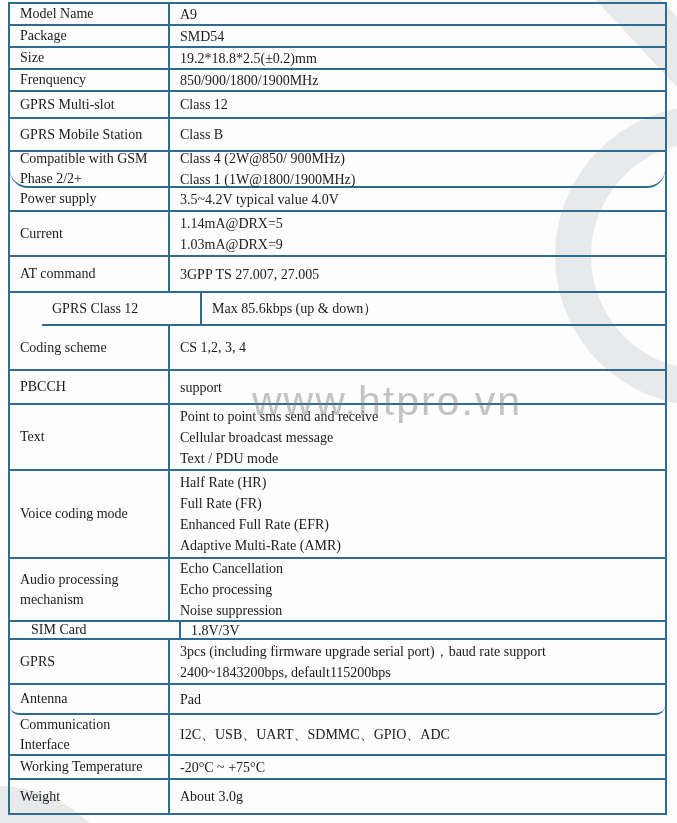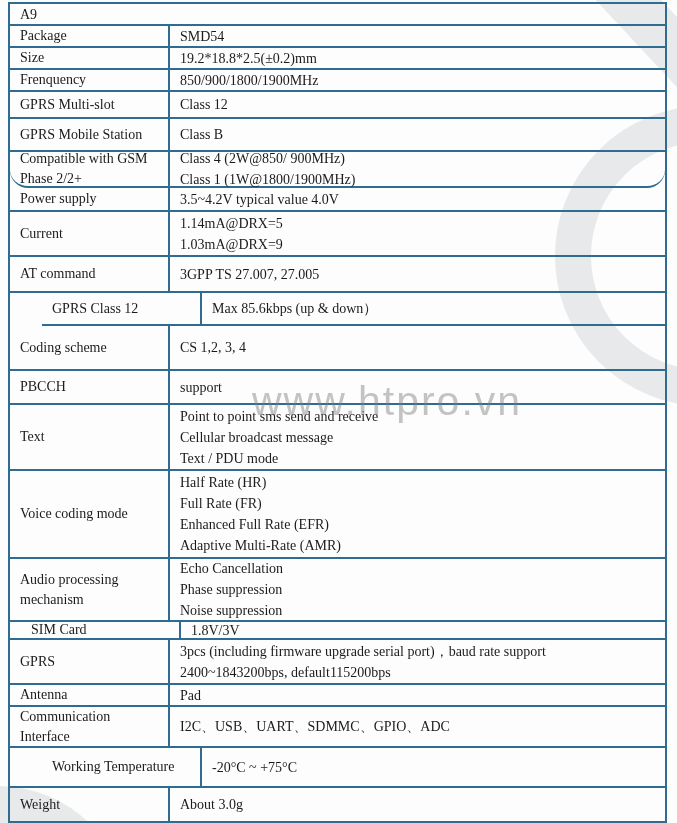--- a/index.html
+++ b/index.html
@@ -98,20 +98,21 @@
 <body>
 
 <div class="page" style="--border-c: #2e6c90; --text-c: #1b1b1b; --wm-shape: #e7e9eb;">
   <div class="corner-band"></div>
   <div class="ring"></div>
   <div class="blob"></div>
 
   <div class="spec-table">
 
   <div class="row" style="height: 22px;">
+        <div class="cell label">Model Name</div>
         <div class="cell value">
           <div class="vline">A9</div>
         </div>
       </div>
       <div class="row" style="height: 22px;">
         <div class="cell label">Package</div>
         <div class="cell value">
           <div class="vline">SMD54</div>
         </div>
       </div>
@@ -197,50 +198,50 @@
           <div class="vline">Half Rate (HR)</div>
           <div class="vline">Full Rate (FR)</div>
           <div class="vline">Enhanced Full Rate (EFR)</div>
           <div class="vline">Adaptive Multi-Rate (AMR)</div>
         </div>
       </div>
       <div class="row" style="height: 63px;">
         <div class="cell label">Audio processing mechanism</div>
         <div class="cell value">
           <div class="vline">Echo Cancellation</div>
-          <div class="vline">Phase suppression</div>
+          <div class="vline">Echo processing</div>
           <div class="vline">Noise suppression</div>
         </div>
       </div>
       <div class="row" style="height: 18px; padding-left: 11px;">
         <div class="cell label">SIM Card</div>
         <div class="cell value">
           <div class="vline">1.8V/3V</div>
         </div>
       </div>
       <div class="row" style="height: 45px;">
         <div class="cell label">GPRS</div>
         <div class="cell value">
           <div class="vline">3pcs (including firmware upgrade serial port)，baud rate support</div>
           <div class="vline">2400~1843200bps, default115200bps</div>
         </div>
       </div>
-      <div class="row" style="height: 22px;">
+      <div class="row" style="height: 30px; border-radius: 9px;">
         <div class="cell label">Antenna</div>
         <div class="cell value">
           <div class="vline">Pad</div>
         </div>
       </div>
       <div class="row" style="height: 41px;">
         <div class="cell label">Communication Interface</div>
         <div class="cell value">
           <div class="vline">I2C、USB、UART、SDMMC、GPIO、ADC</div>
         </div>
       </div>
-      <div class="row" style="height: 40px; padding-left: 32px;">
+      <div class="row" style="height: 24px;">
         <div class="cell label">Working Temperature</div>
         <div class="cell value">
           <div class="vline">-20°C ~ +75°C</div>
         </div>
       </div>
       <div class="row" style="height: 33px;">
         <div class="cell label">Weight</div>
         <div class="cell value">
           <div class="vline">About 3.0g</div>
         </div>

